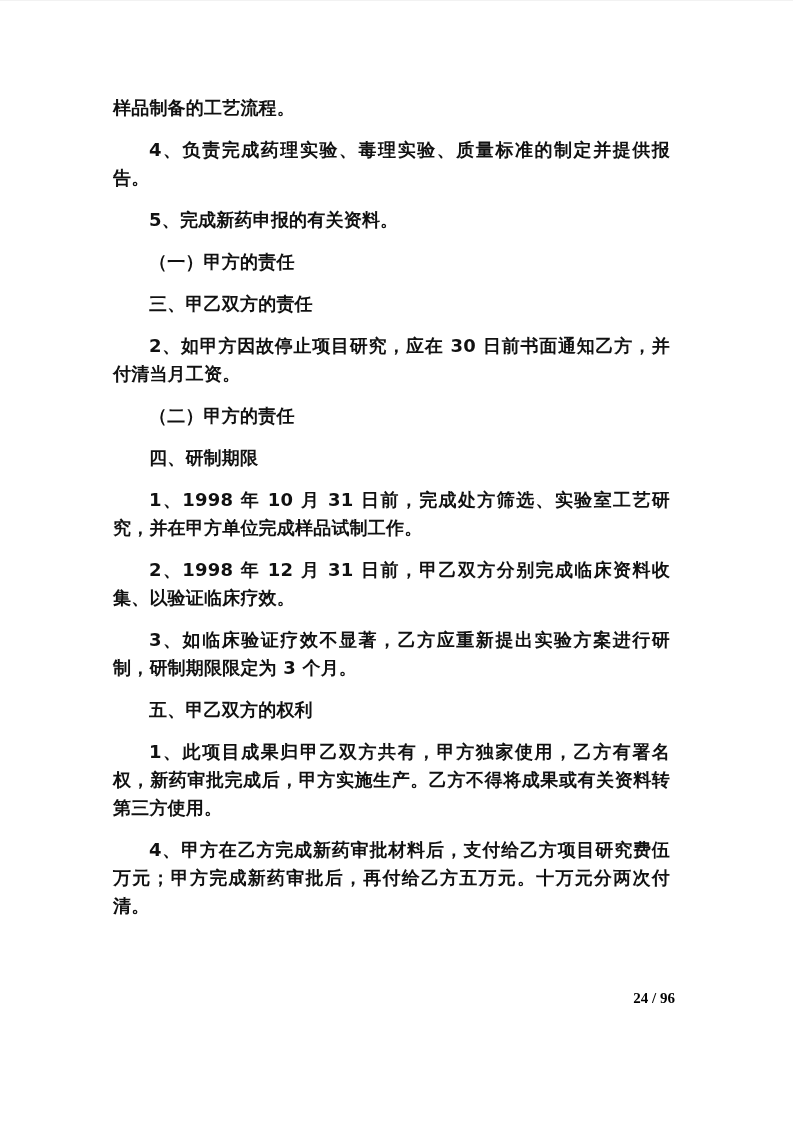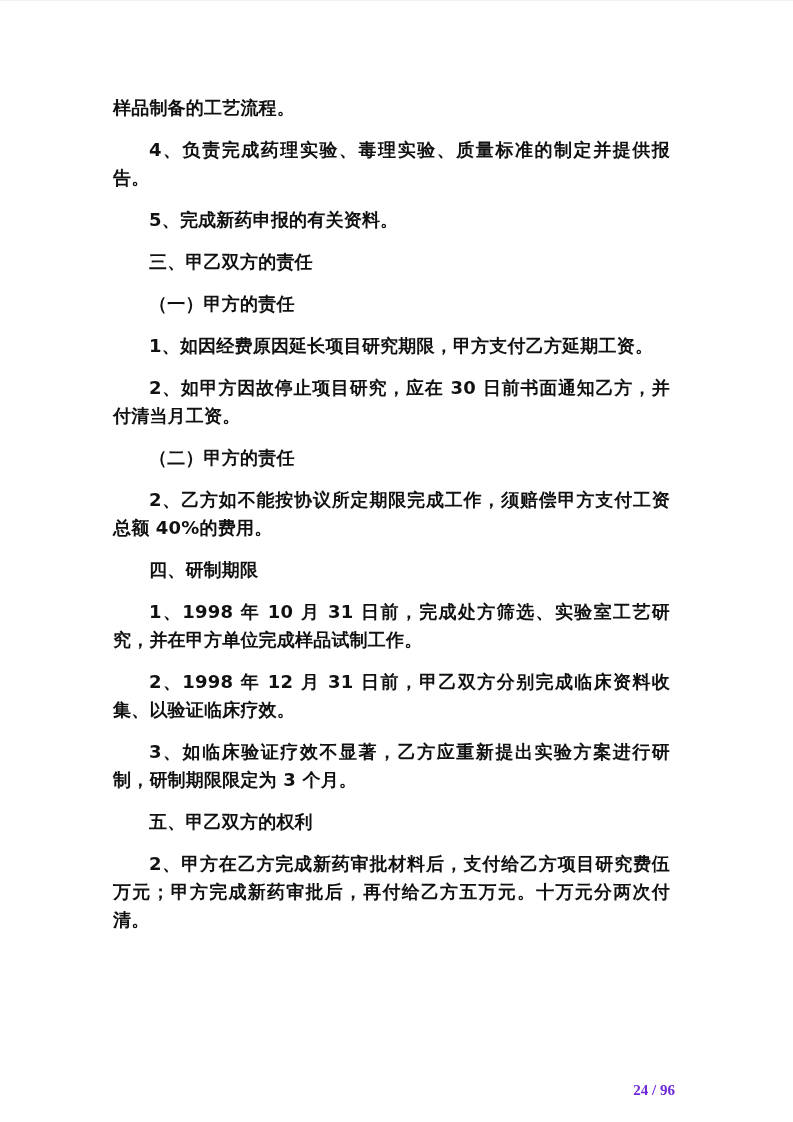--- a/index.html
+++ b/index.html
@@ -31,43 +31,42 @@
     font-weight: bold;
     text-align: justify;
     letter-spacing: 0.2px;
     word-break: break-all;
   }
   p.para.indent {
     text-indent: 2em;
   }
   .page-num {
     position: absolute;
-    top: 1081px;
+    top: 989px;
     right: 118px;
     font-family: "Liberation Serif", serif;
     font-size: 15px;
     font-weight: bold;
-    color: #6d28d9;
+    color: #000000;
   }
 </style>
 </head>
 <body>
 
 <div class="page">
   <div class="doc-body">
       <p class="para">样品制备的工艺流程。</p>
       <p class="para indent">4、负责完成药理实验、毒理实验、质量标准的制定并提供报告。</p>
       <p class="para indent">5、完成新药申报的有关资料。</p>
+      <p class="para indent">（一）甲方的责任</p>
       <p class="para indent">三、甲乙双方的责任</p>
-      <p class="para indent">（一）甲方的责任</p>
-      <p class="para indent">1、如因经费原因延长项目研究期限，甲方支付乙方延期工资。</p>
       <p class="para indent">2、如甲方因故停止项目研究，应在 30 日前书面通知乙方，并付清当月工资。</p>
       <p class="para indent">（二）甲方的责任</p>
-      <p class="para indent">2、乙方如不能按协议所定期限完成工作，须赔偿甲方支付工资总额 40%的费用。</p>
       <p class="para indent">四、研制期限</p>
       <p class="para indent">1、1998 年 10 月 31 日前，完成处方筛选、实验室工艺研究，并在甲方单位完成样品试制工作。</p>
       <p class="para indent">2、1998 年 12 月 31 日前，甲乙双方分别完成临床资料收集、以验证临床疗效。</p>
       <p class="para indent">3、如临床验证疗效不显著，乙方应重新提出实验方案进行研制，研制期限限定为 3 个月。</p>
       <p class="para indent">五、甲乙双方的权利</p>
-      <p class="para indent">2、甲方在乙方完成新药审批材料后，支付给乙方项目研究费伍万元；甲方完成新药审批后，再付给乙方五万元。十万元分两次付清。</p>
+      <p class="para indent">1、此项目成果归甲乙双方共有，甲方独家使用，乙方有署名权，新药审批完成后，甲方实施生产。乙方不得将成果或有关资料转第三方使用。</p>
+      <p class="para indent">4、甲方在乙方完成新药审批材料后，支付给乙方项目研究费伍万元；甲方完成新药审批后，再付给乙方五万元。十万元分两次付清。</p>
     </div>
   <div class="page-num">24 / 96</div>
 </div>
 
 </body></html>

